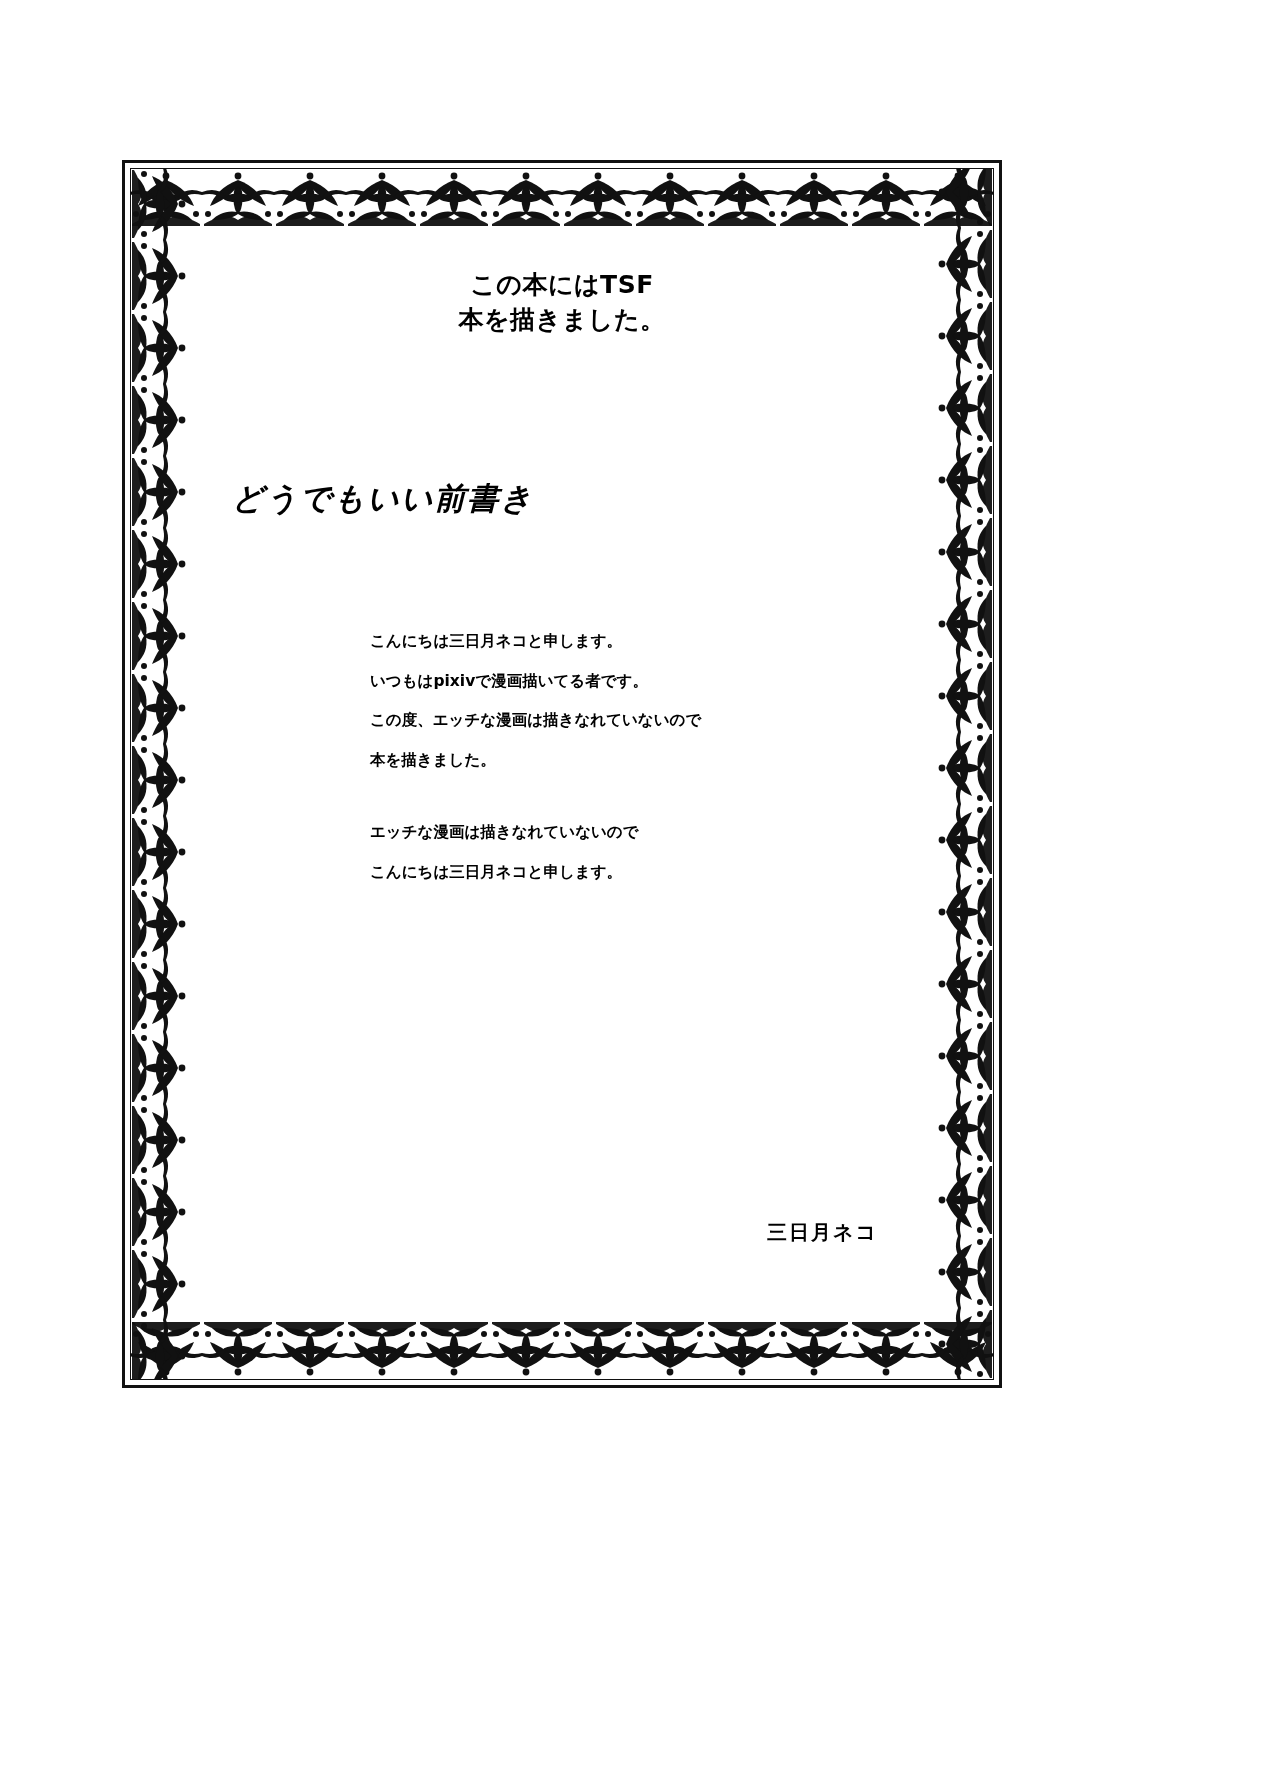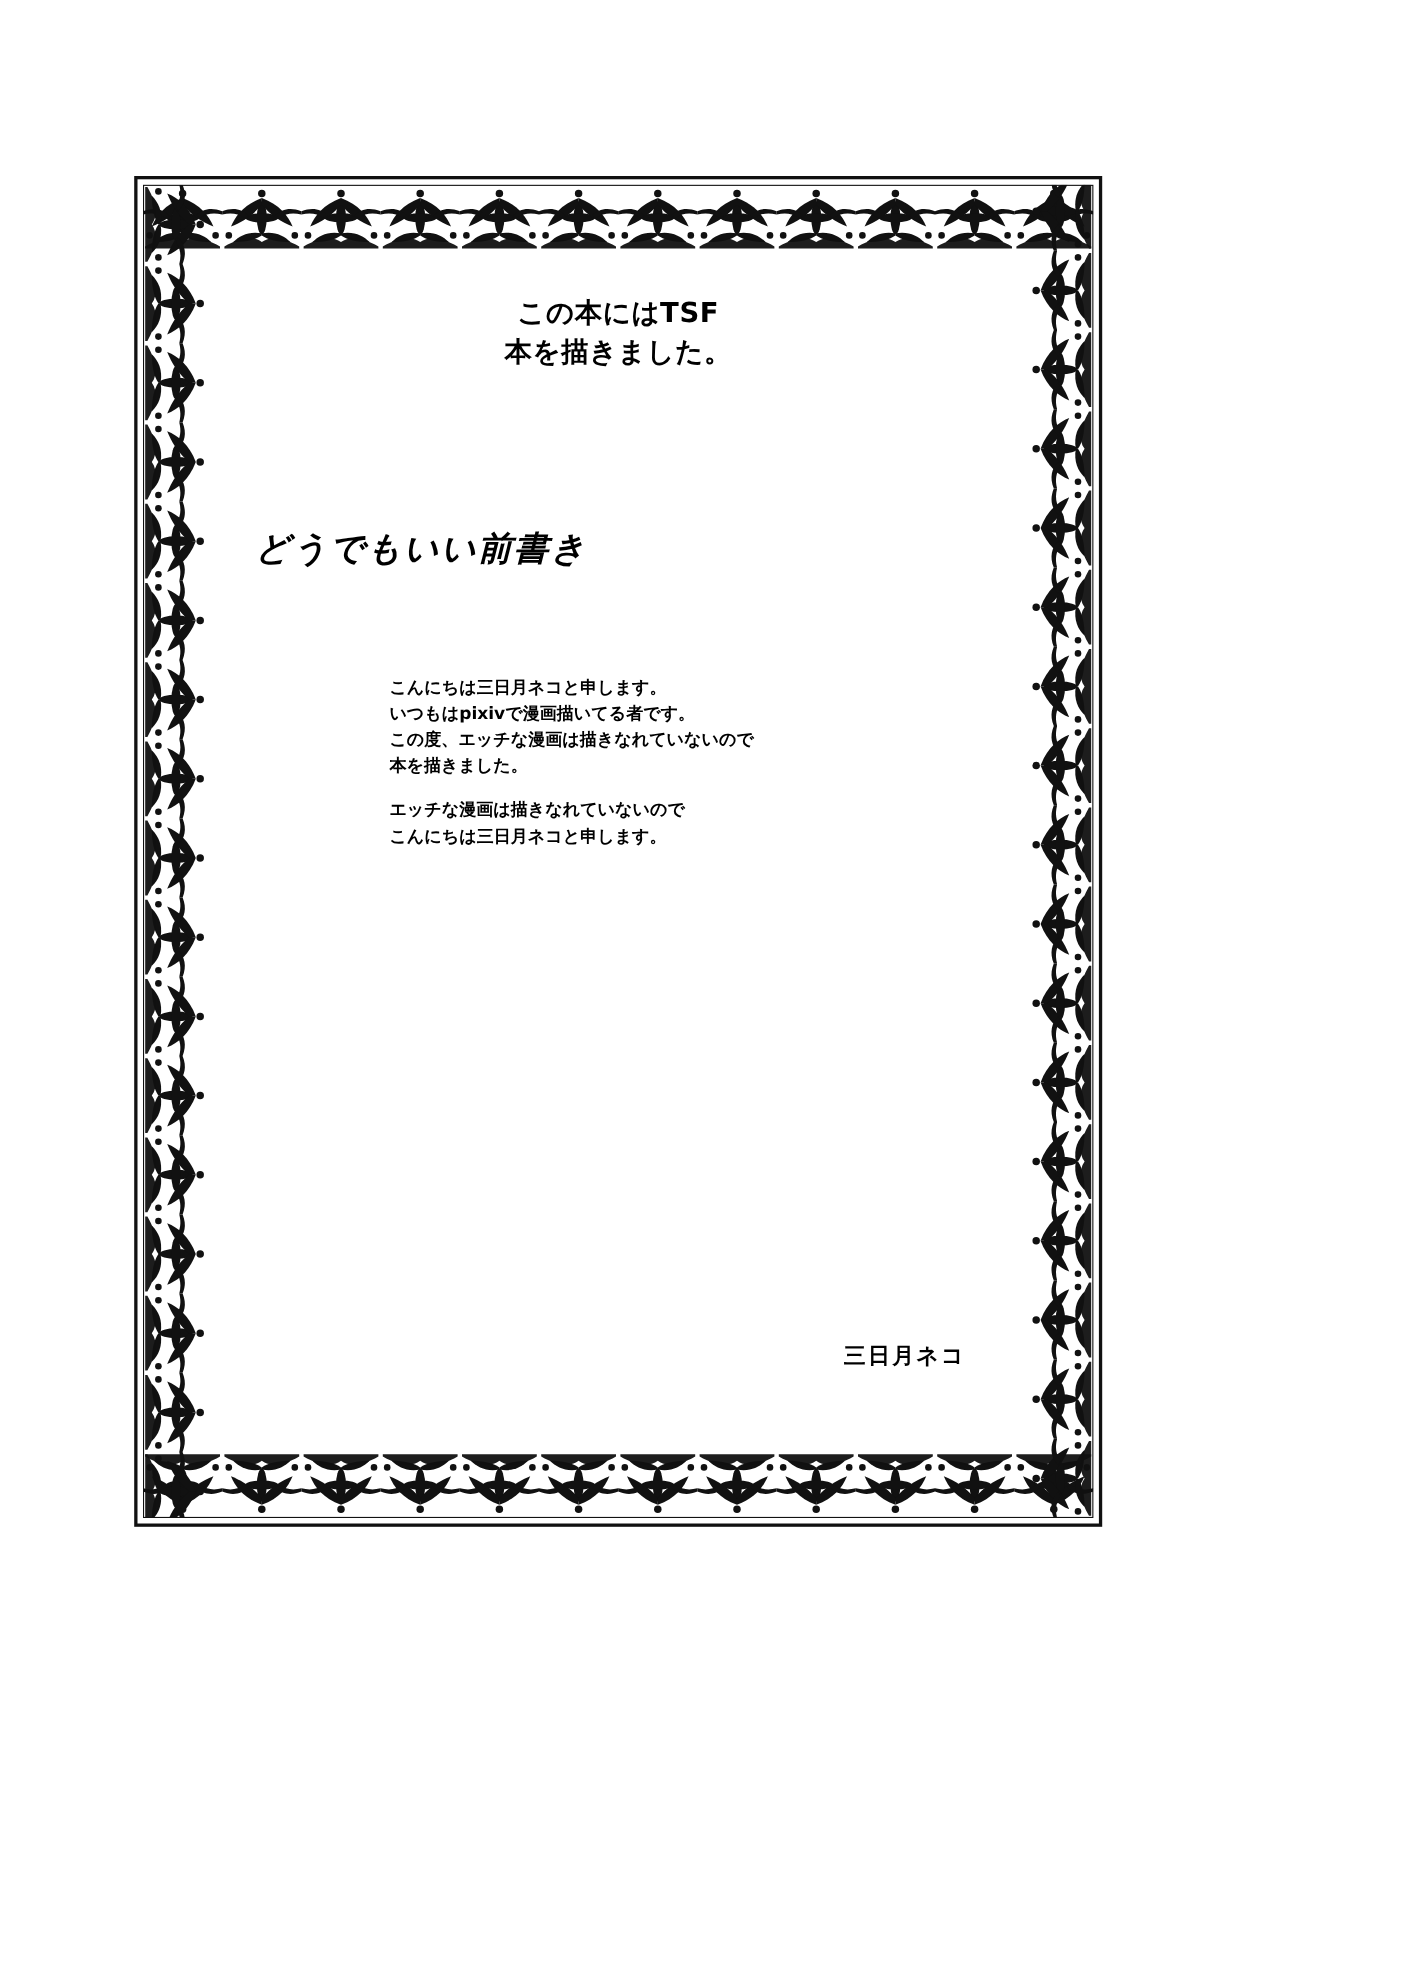--- a/index.html
+++ b/index.html
@@ -117,21 +117,21 @@
 
   .body-block {
     position: absolute;
     left: 152px;
     top: 374px;
     font-size: 15.5px;
     line-height: 1.52;
     font-weight: 700;
     font-family: "DejaVu Sans", "Liberation Sans", sans-serif;
   }
-  .body-block p { margin: 0; }
+  .body-block p { margin: 16px; }
   .body-block .para-gap { height: 17px; }
 
   .signature {
     position: absolute;
     right: 44px;
     bottom: 62px;
     font-size: 20px;
     font-weight: 700;
     letter-spacing: 2px;
     font-family: "DejaVu Sans", "Liberation Sans", sans-serif;

